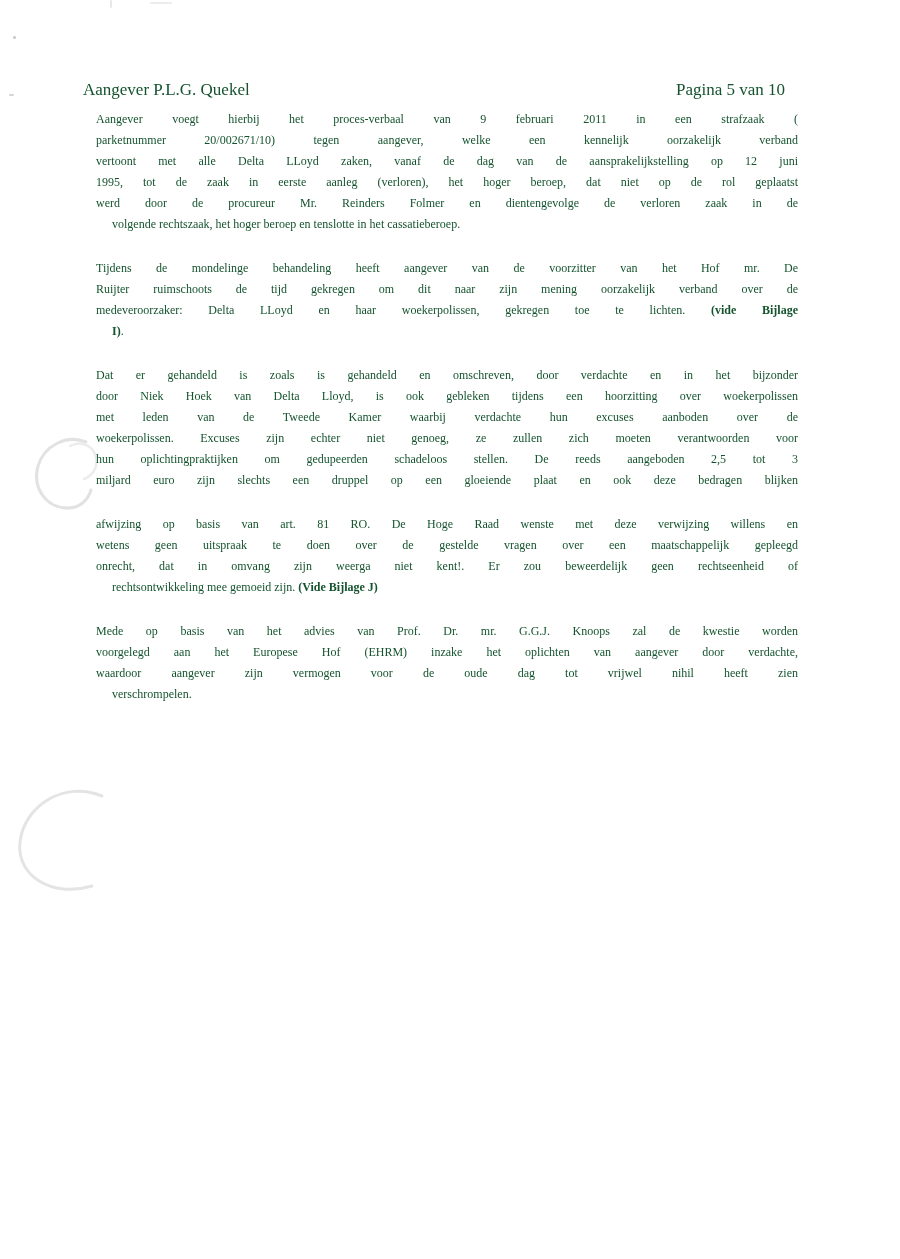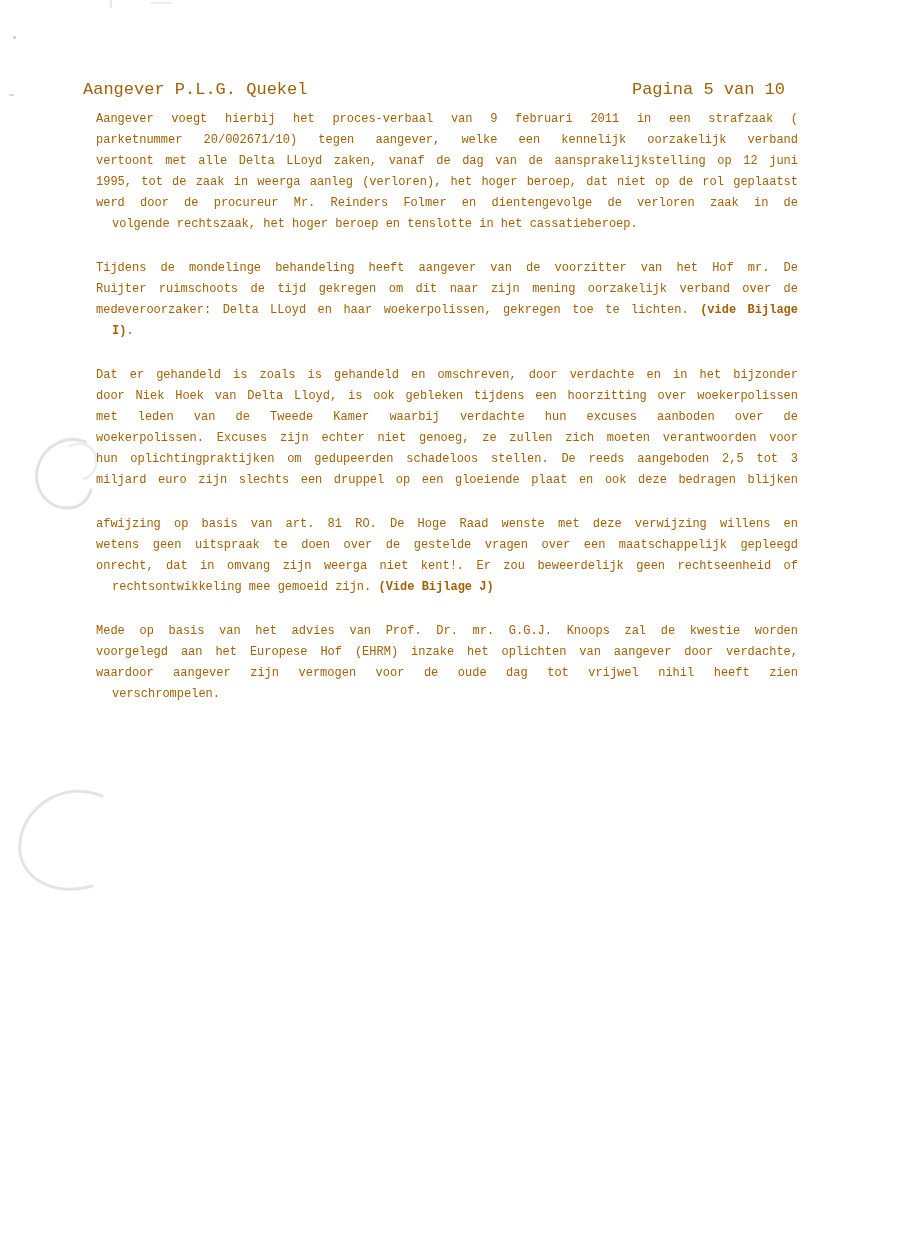--- a/index.html
+++ b/index.html
@@ -2,22 +2,22 @@
 <html><head>
 <meta charset="utf-8">
 <style>
   html, body { margin: 0; padding: 0; background: #ffffff; }
   .page {
     position: relative;
     width: 900px;
     height: 1086px;
     background: #ffffff;
     overflow: hidden;
-    font-family: Liberation Mono, monospace;
-    color: #a16207;
+    font-family: Liberation Serif, serif;
+    color: #14532d;
   }
   .header {
     position: absolute;
     top: 79px; left: 83px; width: 702px;
     display: flex; justify-content: space-between;
     font-size: 17px; line-height: 21px;
   }
   .body-text {
     position: absolute;
     top: 109px; left: 96px; width: 702px;
@@ -78,21 +78,21 @@
     <span>Aangever P.L.G. Quekel</span>
     <span>Pagina 5 van 10</span>
   </div>
 
   <div class="body-text">
 
     <div class="para">
       <div class="line">Aangever voegt hierbij het proces-verbaal van 9 februari 2011 in een strafzaak (</div>
       <div class="line">parketnummer 20/002671/10) tegen aangever, welke een kennelijk oorzakelijk verband</div>
       <div class="line">vertoont met alle Delta LLoyd zaken, vanaf de dag van de aansprakelijkstelling op 12 juni</div>
-      <div class="line">1995, tot de zaak in weerga aanleg (verloren), het hoger beroep, dat niet op de rol geplaatst</div>
+      <div class="line">1995, tot de zaak in eerste aanleg (verloren), het hoger beroep, dat niet op de rol geplaatst</div>
       <div class="line">werd door de procureur Mr. Reinders Folmer en dientengevolge de verloren zaak in de</div>
       <div class="line last">volgende rechtszaak, het hoger beroep en tenslotte in het cassatieberoep.</div>
     </div>
 
     <div class="para">
       <div class="line">Tijdens de mondelinge behandeling heeft aangever van de voorzitter van het Hof mr. De</div>
       <div class="line">Ruijter ruimschoots de tijd gekregen om dit naar zijn mening oorzakelijk verband over de</div>
       <div class="line">
         <span>medeveroorzaker: Delta LLoyd en haar woekerpolissen, gekregen toe te lichten. </span><span class="bold">(vide Bijlage</span>
       </div>

